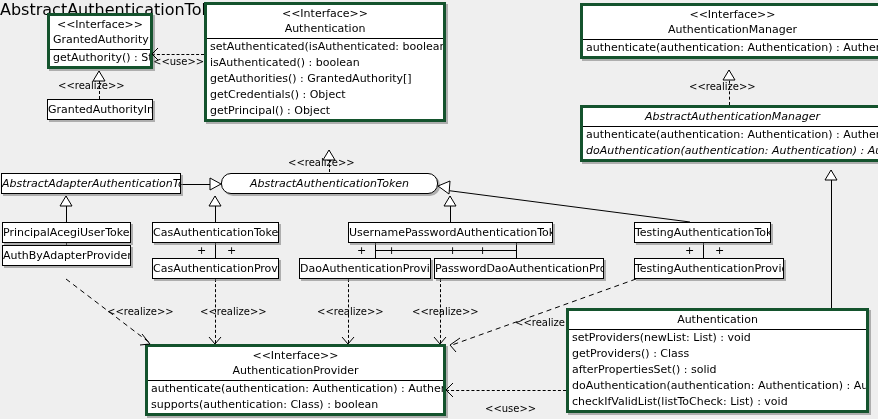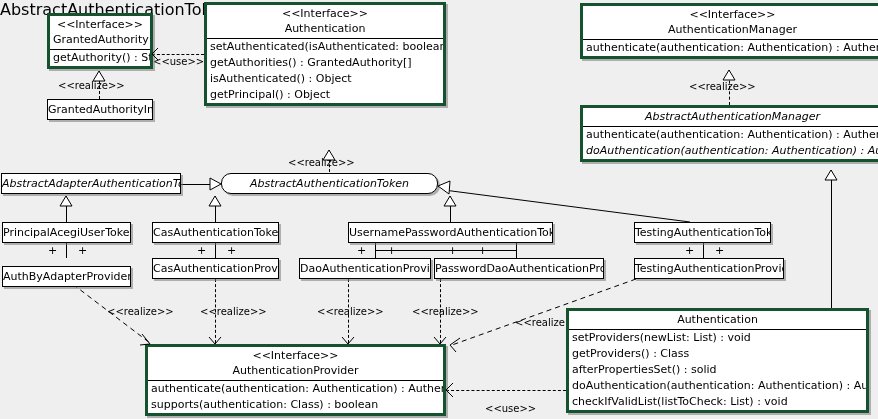--- a/index.html
+++ b/index.html
@@ -198,22 +198,23 @@
 
   
   <div class="uml-box" style="left:204px; top:2px; width:242px;">
     <div class="uml-head">
       <span class="stereo">&lt;&lt;Interface&gt;&gt;</span>
       <span class="cname">Authentication</span>
     </div>
     <div class="uml-sep"></div>
     <div class="uml-ops">
       <span class="op">setAuthenticated(isAuthenticated: boolean) : void</span>
+      <span class="op">isAuthenticated() : boolean</span>
       <span class="op">getAuthorities() : GrantedAuthority[]</span>
-      <span class="op">isAuthenticated() : Object</span>
+      <span class="op">getCredentials() : Object</span>
       <span class="op">getPrincipal() : Object</span>
     </div>
   </div>
 
   
   <div class="uml-box" style="left:580px; top:3px; width:305px;">
     <div class="uml-head">
       <span class="stereo">&lt;&lt;Interface&gt;&gt;</span>
       <span class="cname">AuthenticationManager</span>
     </div>
@@ -241,21 +242,21 @@
   
   <div class="uml-simple italic" style="left:221px; top:173px; width:217px;border-radius:10px;">AbstractAuthenticationToken</div>
 
   
   <div class="uml-simple" style="left:2px; top:222px; width:129px;">PrincipalAcegiUserToken</div>
   <div class="uml-simple" style="left:152px; top:222px; width:127px;">CasAuthenticationToken</div>
   <div class="uml-simple" style="left:348px; top:222px; width:205px;">UsernamePasswordAuthenticationToken</div>
   <div class="uml-simple" style="left:634px; top:222px; width:137px;">TestingAuthenticationToken</div>
 
   
-  <div class="uml-simple" style="left:2px; top:266px; width:129px;">AuthByAdapterProvider</div>
+  <div class="uml-simple" style="left:2px; top:245px; width:129px;">AuthByAdapterProvider</div>
   <div class="uml-simple" style="left:152px; top:258px; width:127px;">CasAuthenticationProvider</div>
   <div class="uml-simple" style="left:299px; top:258px; width:132px;">DaoAuthenticationProvider</div>
   <div class="uml-simple" style="left:434px; top:258px; width:170px;">PasswordDaoAuthenticationProvider</div>
   <div class="uml-simple" style="left:634px; top:258px; width:150px;">TestingAuthenticationProvider</div>
 
   
   <div class="uml-box" style="left:145px; top:344px; width:301px;">
     <div class="uml-head">
       <span class="stereo">&lt;&lt;Interface&gt;&gt;</span>
       <span class="cname">AuthenticationProvider</span>

